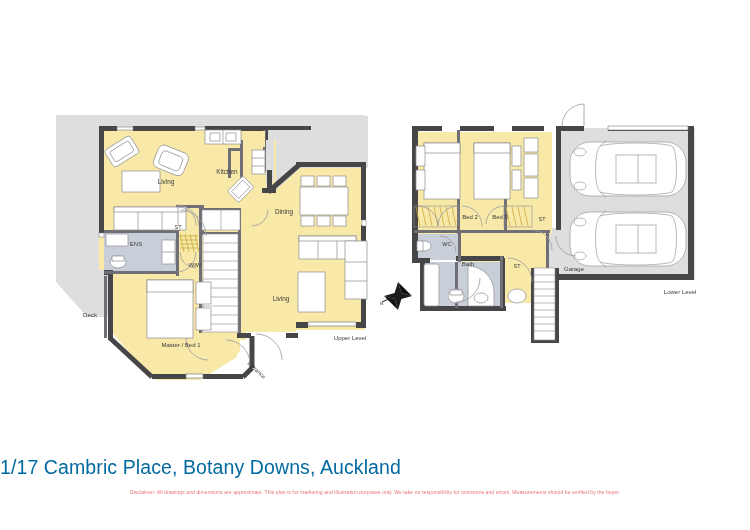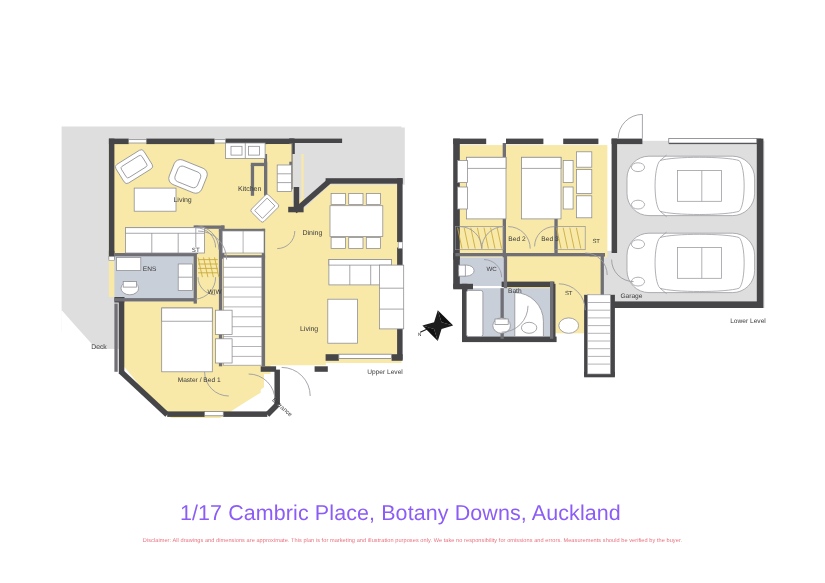--- a/index.html
+++ b/index.html
@@ -3,22 +3,22 @@
 <meta charset="utf-8">
 <style>
   html,body{margin:0;padding:0;background:#ffffff;}
   body{
     width:750px;height:530px;overflow:hidden;
     font-family:"Liberation Sans","DejaVu Sans",sans-serif;
     position:relative;
   }
   #plan{position:absolute;left:0;top:0;width:750px;height:530px;}
   .ttl{
-    position:absolute;left:0;top:456px;width:728px;text-align:center;
-    font-size:19.5px;color:#8b5cf6;letter-spacing:0.1px;
+    position:absolute;left:0;top:456px;width:728px;
+    font-size:19.5px;color:#0369a1;letter-spacing:0.1px;
   }
   .disc{
     position:absolute;left:0;top:489px;width:750px;text-align:center;
     font-size:5.1px;color:#e8737f;letter-spacing:0.05px;
   }
   svg text{font-family:"Liberation Sans","DejaVu Sans",sans-serif;}
 </style>
 </head>
 <body>
 

